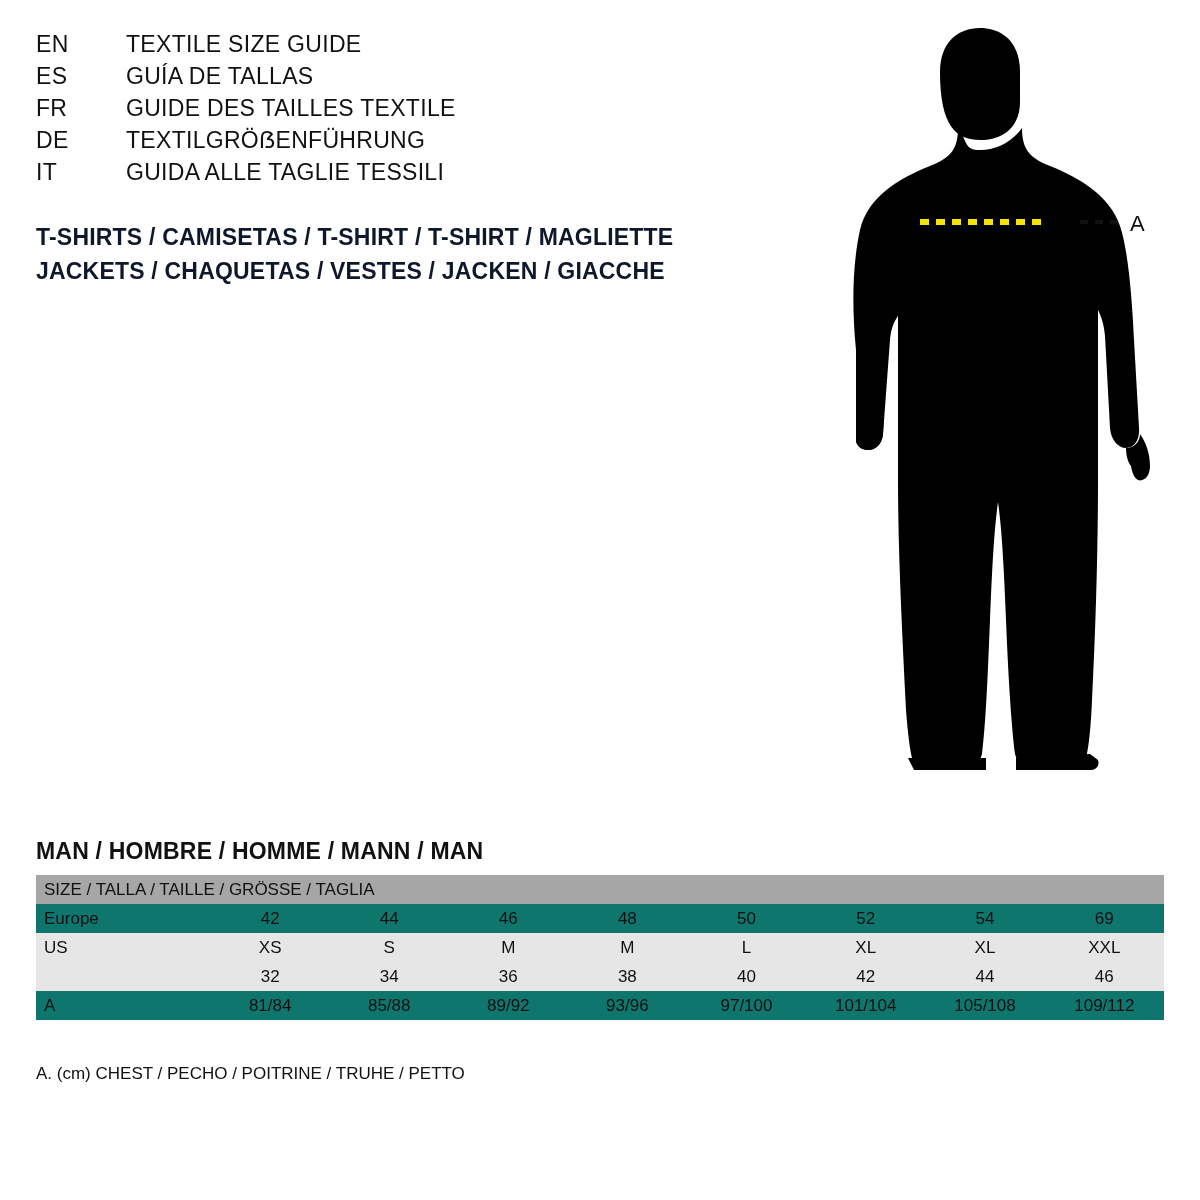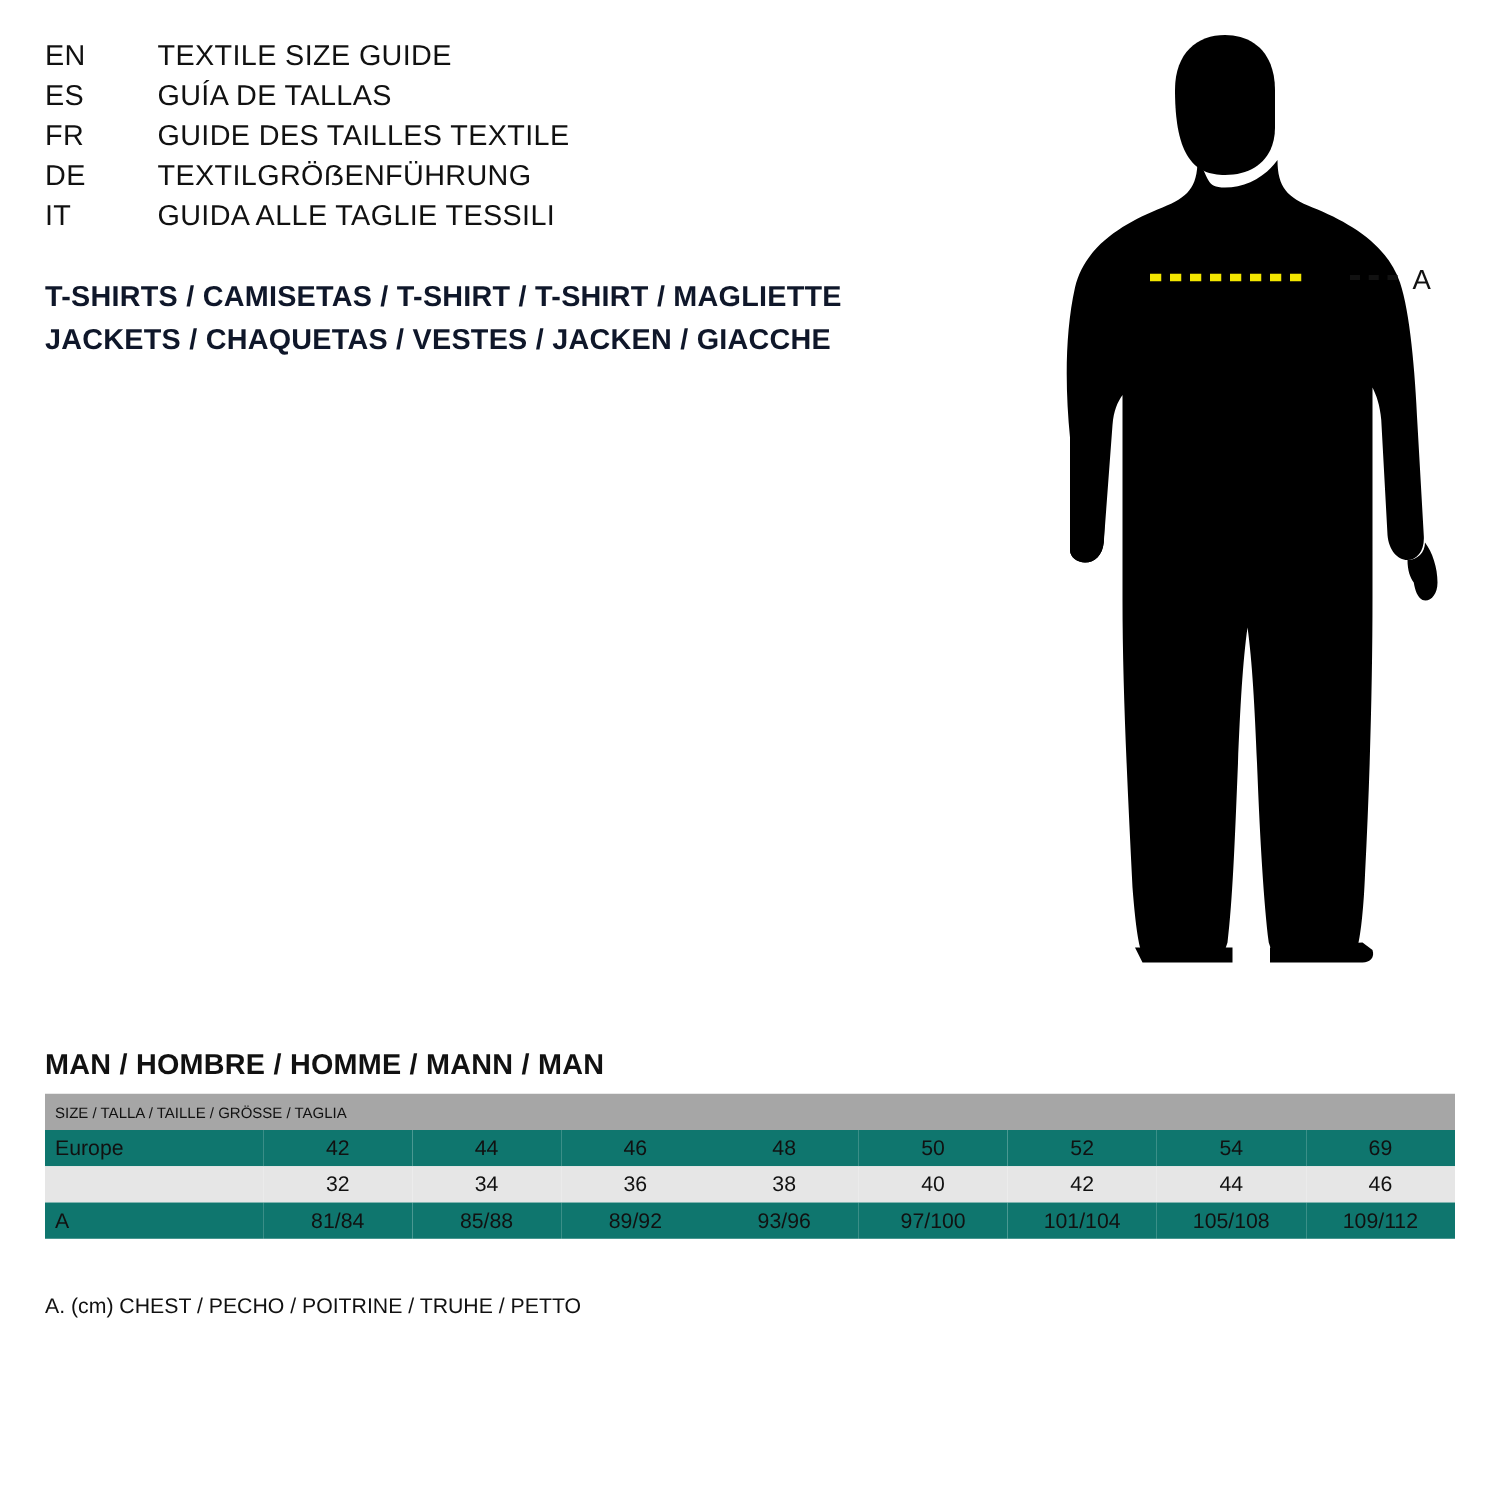--- a/index.html
+++ b/index.html
@@ -87,21 +87,21 @@
     font-size: 17px;
     color: #111;
   }
   table.size-table td {
     height: 29px;
     padding: 0;
     vertical-align: middle;
   }
   .row-head td {
     background: #a6a6a6;
-    font-size: 12px;
+    font-size: 17px;
     font-weight: normal;
     color: #111;
     height: 28px;
   }
   .row-shade td {
     background: #e6e6e6;
   }
   .row-plain td {
     background: #0f766e;
   }
@@ -219,20 +219,31 @@
         <td class="c-val">42</td>
         <td class="c-val">44</td>
         <td class="c-val">46</td>
         <td class="c-val">48</td>
         <td class="c-val">50</td>
         <td class="c-val">52</td>
         <td class="c-val">54</td>
         <td class="c-val">69</td>
       </tr>
 
+      <tr class="row-shade">
+        <td class="c-label">US</td>
+        <td class="c-val">XS</td>
+        <td class="c-val">S</td>
+        <td class="c-val">M</td>
+        <td class="c-val">M</td>
+        <td class="c-val">L</td>
+        <td class="c-val">XL</td>
+        <td class="c-val">XL</td>
+        <td class="c-val">XXL</td>
+      </tr>
 
       <tr class="row-shade">
         <td class="c-label"></td>
         <td class="c-val">32</td>
         <td class="c-val">34</td>
         <td class="c-val">36</td>
         <td class="c-val">38</td>
         <td class="c-val">40</td>
         <td class="c-val">42</td>
         <td class="c-val">44</td>

